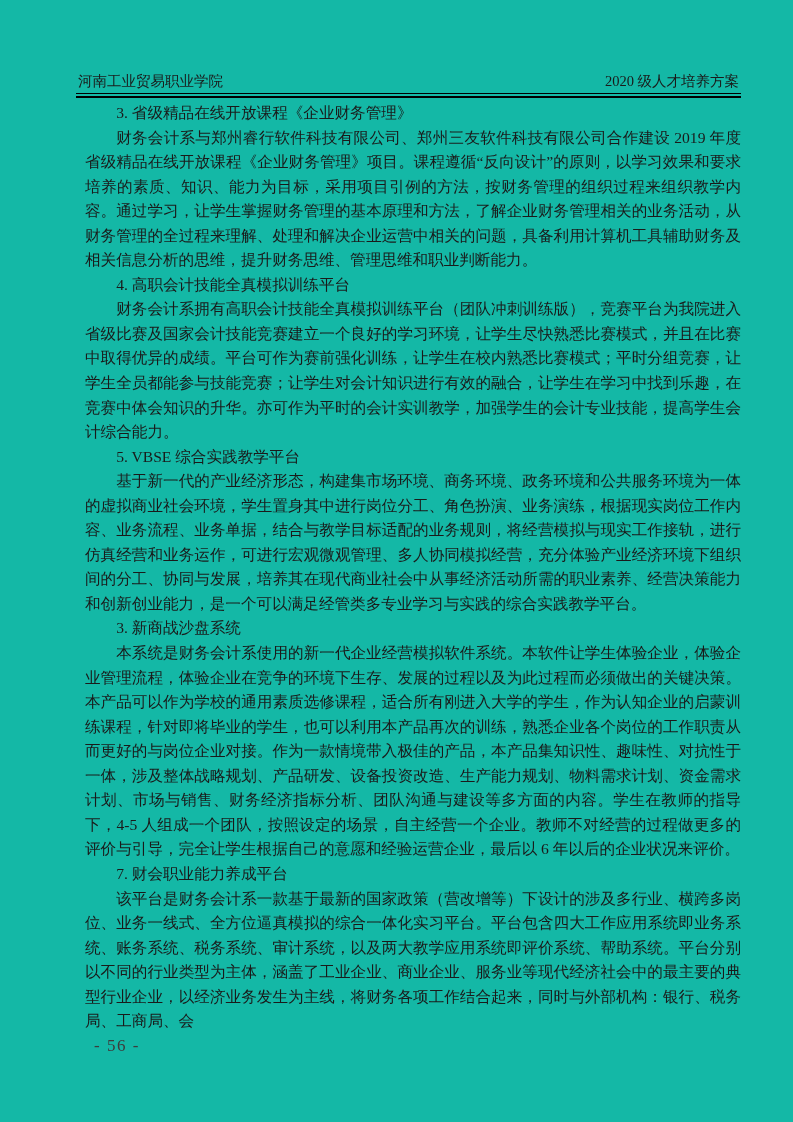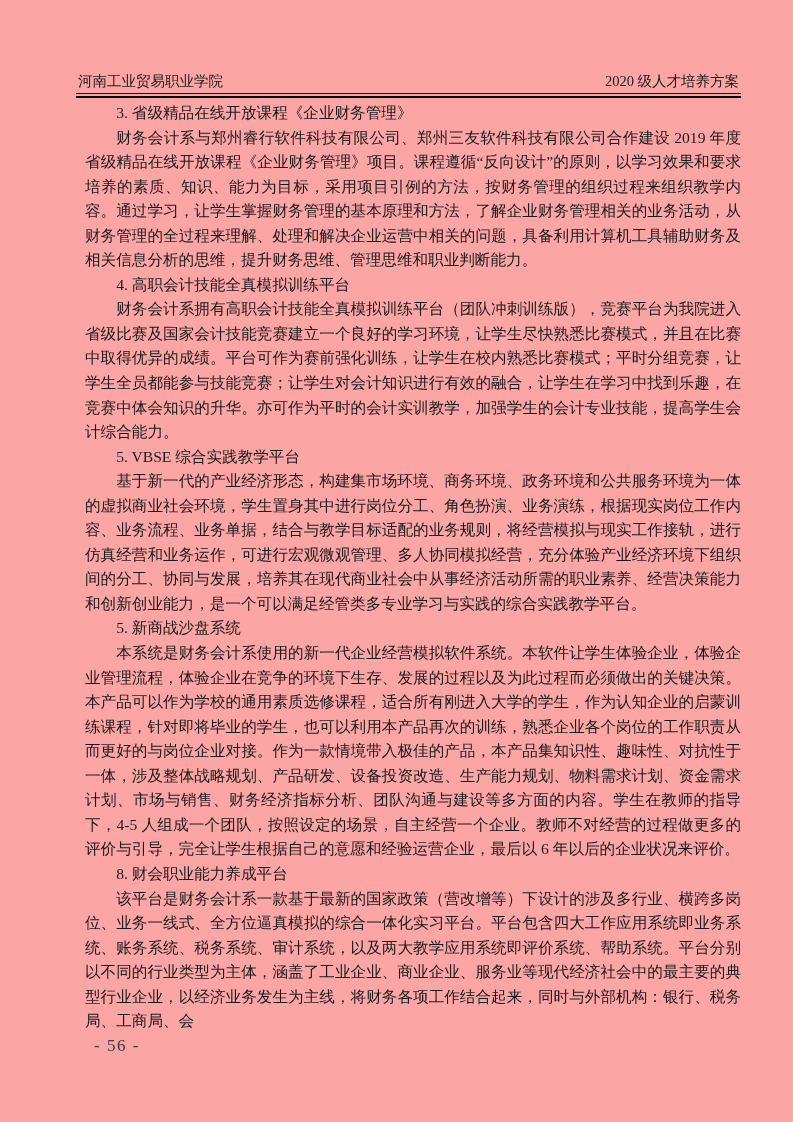--- a/index.html
+++ b/index.html
@@ -4,21 +4,21 @@
 <style>
   html, body {
     margin: 0;
     padding: 0;
     background: #ffffff;
   }
   .page {
     position: relative;
     width: 793px;
     height: 1122px;
-    background: #fca5a5;
+    background: #14b8a6;
     font-family: "Liberation Serif", "DejaVu Serif", serif;
     color: #1a1a1a;
     overflow: hidden;
   }
   .header {
     position: absolute;
     top: 72px;
     left: 76px;
     right: 52px;
   }
@@ -82,23 +82,23 @@
     <div class="header-rule"></div>
   </div>
 
   <div class="doc-body">
       <div class="heading">3. 省级精品在线开放课程《企业财务管理》</div>
       <div class="para">财务会计系与郑州睿行软件科技有限公司、郑州三友软件科技有限公司合作建设 2019 年度省级精品在线开放课程《企业财务管理》项目。课程遵循“反向设计”的原则，以学习效果和要求培养的素质、知识、能力为目标，采用项目引例的方法，按财务管理的组织过程来组织教学内容。通过学习，让学生掌握财务管理的基本原理和方法，了解企业财务管理相关的业务活动，从财务管理的全过程来理解、处理和解决企业运营中相关的问题，具备利用计算机工具辅助财务及相关信息分析的思维，提升财务思维、管理思维和职业判断能力。</div>
       <div class="heading">4. 高职会计技能全真模拟训练平台</div>
       <div class="para">财务会计系拥有高职会计技能全真模拟训练平台（团队冲刺训练版），竞赛平台为我院进入省级比赛及国家会计技能竞赛建立一个良好的学习环境，让学生尽快熟悉比赛模式，并且在比赛中取得优异的成绩。平台可作为赛前强化训练，让学生在校内熟悉比赛模式；平时分组竞赛，让学生全员都能参与技能竞赛；让学生对会计知识进行有效的融合，让学生在学习中找到乐趣，在竞赛中体会知识的升华。亦可作为平时的会计实训教学，加强学生的会计专业技能，提高学生会计综合能力。</div>
       <div class="heading">5. VBSE 综合实践教学平台</div>
       <div class="para">基于新一代的产业经济形态，构建集市场环境、商务环境、政务环境和公共服务环境为一体的虚拟商业社会环境，学生置身其中进行岗位分工、角色扮演、业务演练，根据现实岗位工作内容、业务流程、业务单据，结合与教学目标适配的业务规则，将经营模拟与现实工作接轨，进行仿真经营和业务运作，可进行宏观微观管理、多人协同模拟经营，充分体验产业经济环境下组织间的分工、协同与发展，培养其在现代商业社会中从事经济活动所需的职业素养、经营决策能力和创新创业能力，是一个可以满足经管类多专业学习与实践的综合实践教学平台。</div>
-      <div class="heading">5. 新商战沙盘系统</div>
+      <div class="heading">3. 新商战沙盘系统</div>
       <div class="para">本系统是财务会计系使用的新一代企业经营模拟软件系统。本软件让学生体验企业，体验企业管理流程，体验企业在竞争的环境下生存、发展的过程以及为此过程而必须做出的关键决策。本产品可以作为学校的通用素质选修课程，适合所有刚进入大学的学生，作为认知企业的启蒙训练课程，针对即将毕业的学生，也可以利用本产品再次的训练，熟悉企业各个岗位的工作职责从而更好的与岗位企业对接。作为一款情境带入极佳的产品，本产品集知识性、趣味性、对抗性于一体，涉及整体战略规划、产品研发、设备投资改造、生产能力规划、物料需求计划、资金需求计划、市场与销售、财务经济指标分析、团队沟通与建设等多方面的内容。学生在教师的指导下，4-5 人组成一个团队，按照设定的场景，自主经营一个企业。教师不对经营的过程做更多的评价与引导，完全让学生根据自己的意愿和经验运营企业，最后以 6 年以后的企业状况来评价。</div>
-      <div class="heading">8. 财会职业能力养成平台</div>
+      <div class="heading">7. 财会职业能力养成平台</div>
       <div class="para">该平台是财务会计系一款基于最新的国家政策（营改增等）下设计的涉及多行业、横跨多岗位、业务一线式、全方位逼真模拟的综合一体化实习平台。平台包含四大工作应用系统即业务系统、账务系统、税务系统、审计系统，以及两大教学应用系统即评价系统、帮助系统。平台分别以不同的行业类型为主体，涵盖了工业企业、商业企业、服务业等现代经济社会中的最主要的典型行业企业，以经济业务发生为主线，将财务各项工作结合起来，同时与外部机构：银行、税务局、工商局、会</div>
     </div>
 
   <div class="footer">
     <span>- 56 -</span>
   </div>
 
 </div>
 
 </body></html>

